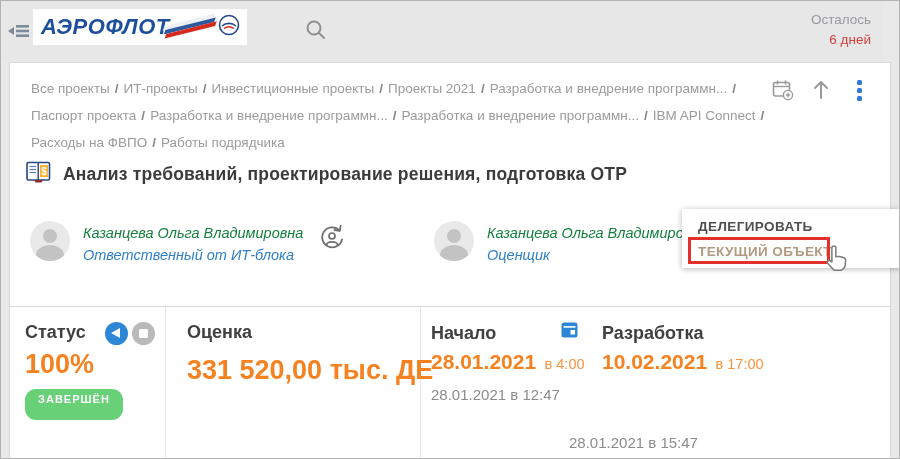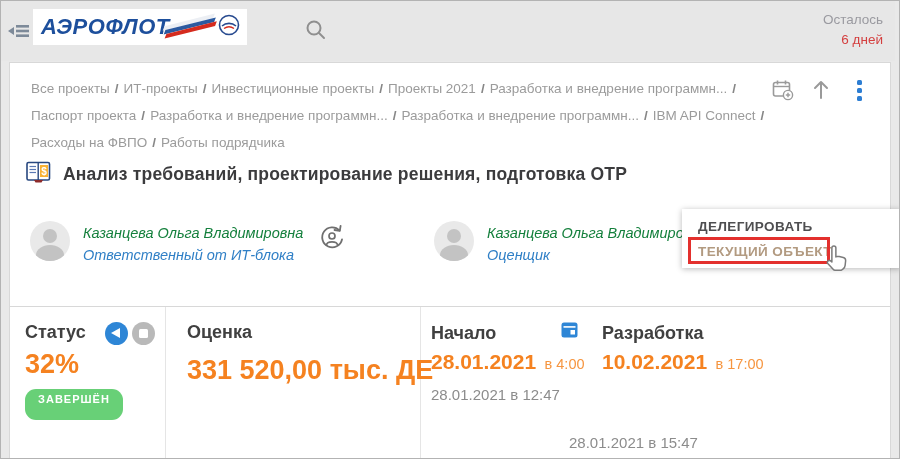--- a/index.html
+++ b/index.html
@@ -2,21 +2,21 @@
 <html><head>
 <meta charset="utf-8">
 <style>
   html,body{margin:0;padding:0;background:#f4f4f4;}
   .screen{
     position:relative;width:900px;height:459px;box-sizing:border-box;
     background:#e9e9e9;border:1px solid #b3b3b3;overflow:hidden;
     font-family:"Liberation Sans","DejaVu Sans",sans-serif;
   }
   
-  .topbar{position:absolute;left:0;top:0;right:4px;height:60px;background:#e7e7e7;}
+  .topbar{position:absolute;left:0;top:0;right:16px;height:60px;background:#e7e7e7;}
   .collapse-btn{position:absolute;left:7px;top:21px;width:22px;height:18px;cursor:pointer;}
   .logo-box{position:absolute;left:32px;top:8px;width:214px;height:36px;background:#fff;
     display:flex;align-items:center;padding:0 8px;box-sizing:border-box;cursor:pointer;}
   .logo-text{color:#1d4f9c;font-weight:bold;font-style:italic;font-size:22px;letter-spacing:.5px;white-space:nowrap;}
   .logo-flag{position:relative;width:52px;height:18px;margin-left:-6px;transform:rotate(-14deg);flex:none;}
   .logo-flag i{position:absolute;left:0;width:52px;height:4px;transform:skewX(-35deg);}
   .logo-flag .f1{top:2px;background:#eceff4;}
   .logo-flag .f2{top:6px;background:#2c5aa0;}
   .logo-flag .f3{top:10px;background:#d52b1e;}
   .logo-emblem{flex:none;margin-left:2px;}
@@ -217,21 +217,21 @@
     <div class="v-divider d1"></div>
     <div class="v-divider d2"></div>
 
     <div class="col-label lbl-status">Статус</div>
     <div class="circle-btn cb-blue">
         <i class="tri"></i>
       </div>
     <div class="circle-btn cb-gray">
         <i class="sq"></i>
       </div>
-    <div class="percent">32%</div>
+    <div class="percent">100%</div>
     <div class="badge">ЗАВЕРШЁН</div>
 
     <div class="col-label lbl-estimate">Оценка</div>
     <div class="est-value">331 520,00 тыс. ДЕ</div>
 
     <div class="col-label lbl-start">Начало</div>
     <span class="cal-icon">
       <svg width="17" height="17" viewBox="0 0 17 17">
         <rect x="0.5" y="1.5" width="16" height="15" rx="2.5" fill="#2e86d6"></rect>
         <rect x="2.5" y="5" width="12" height="1.8" fill="#fff" opacity=".9"></rect>

